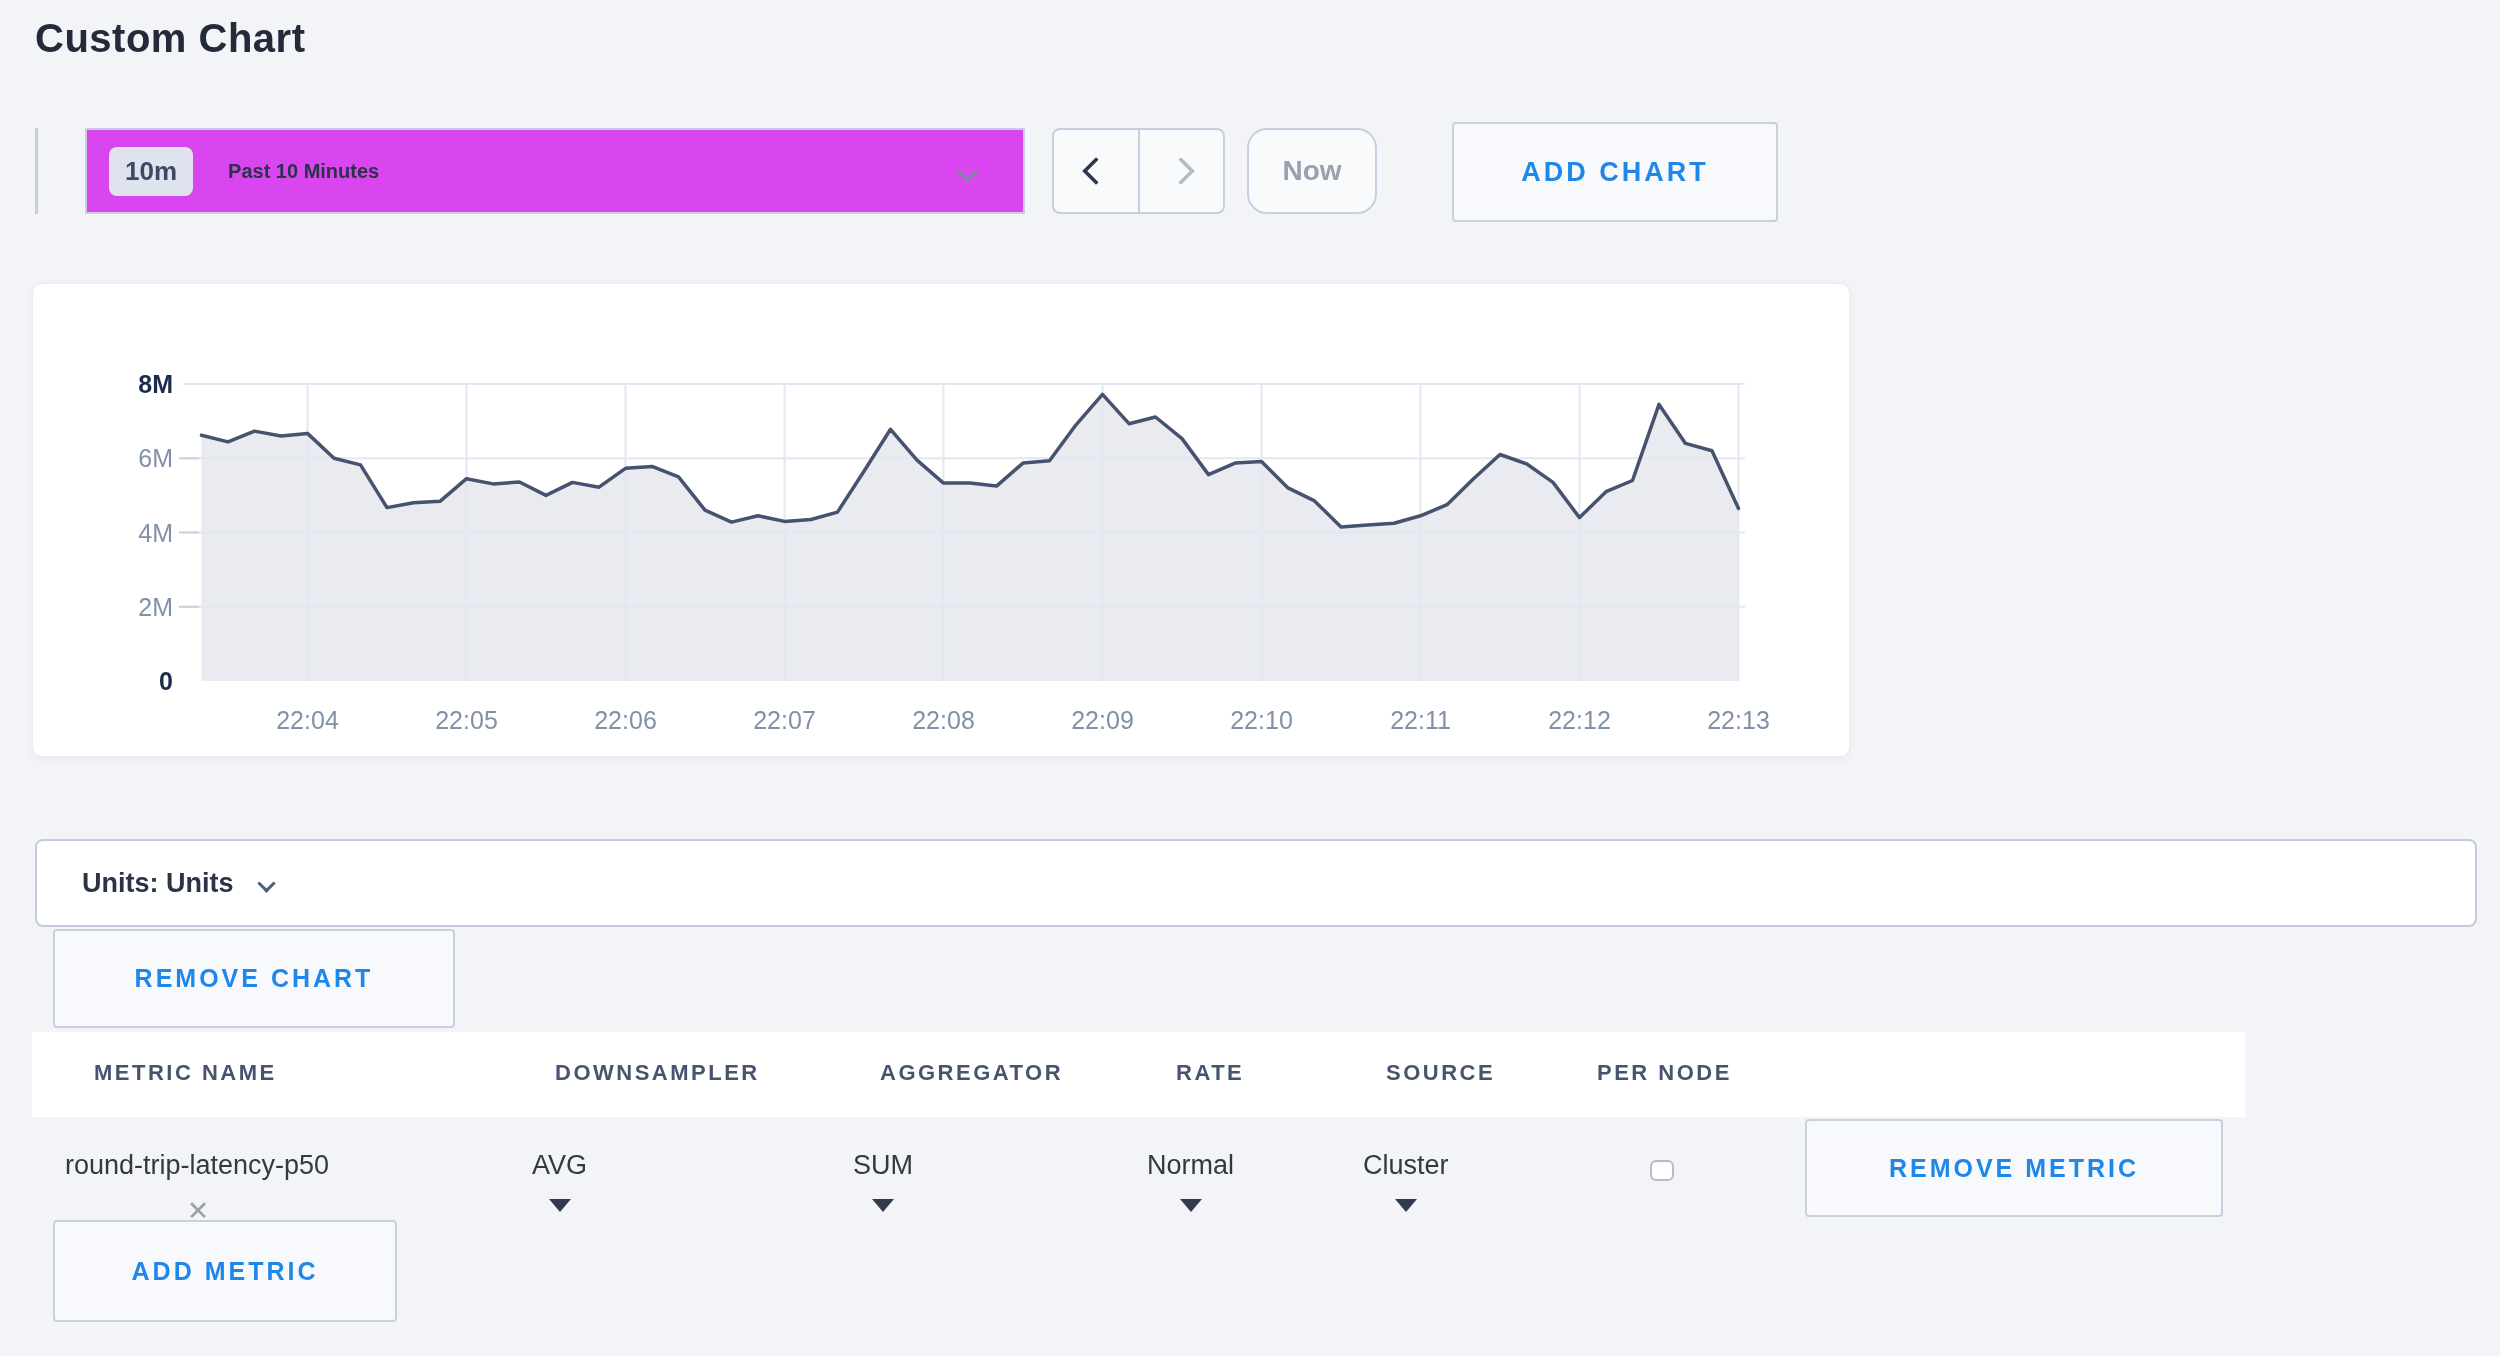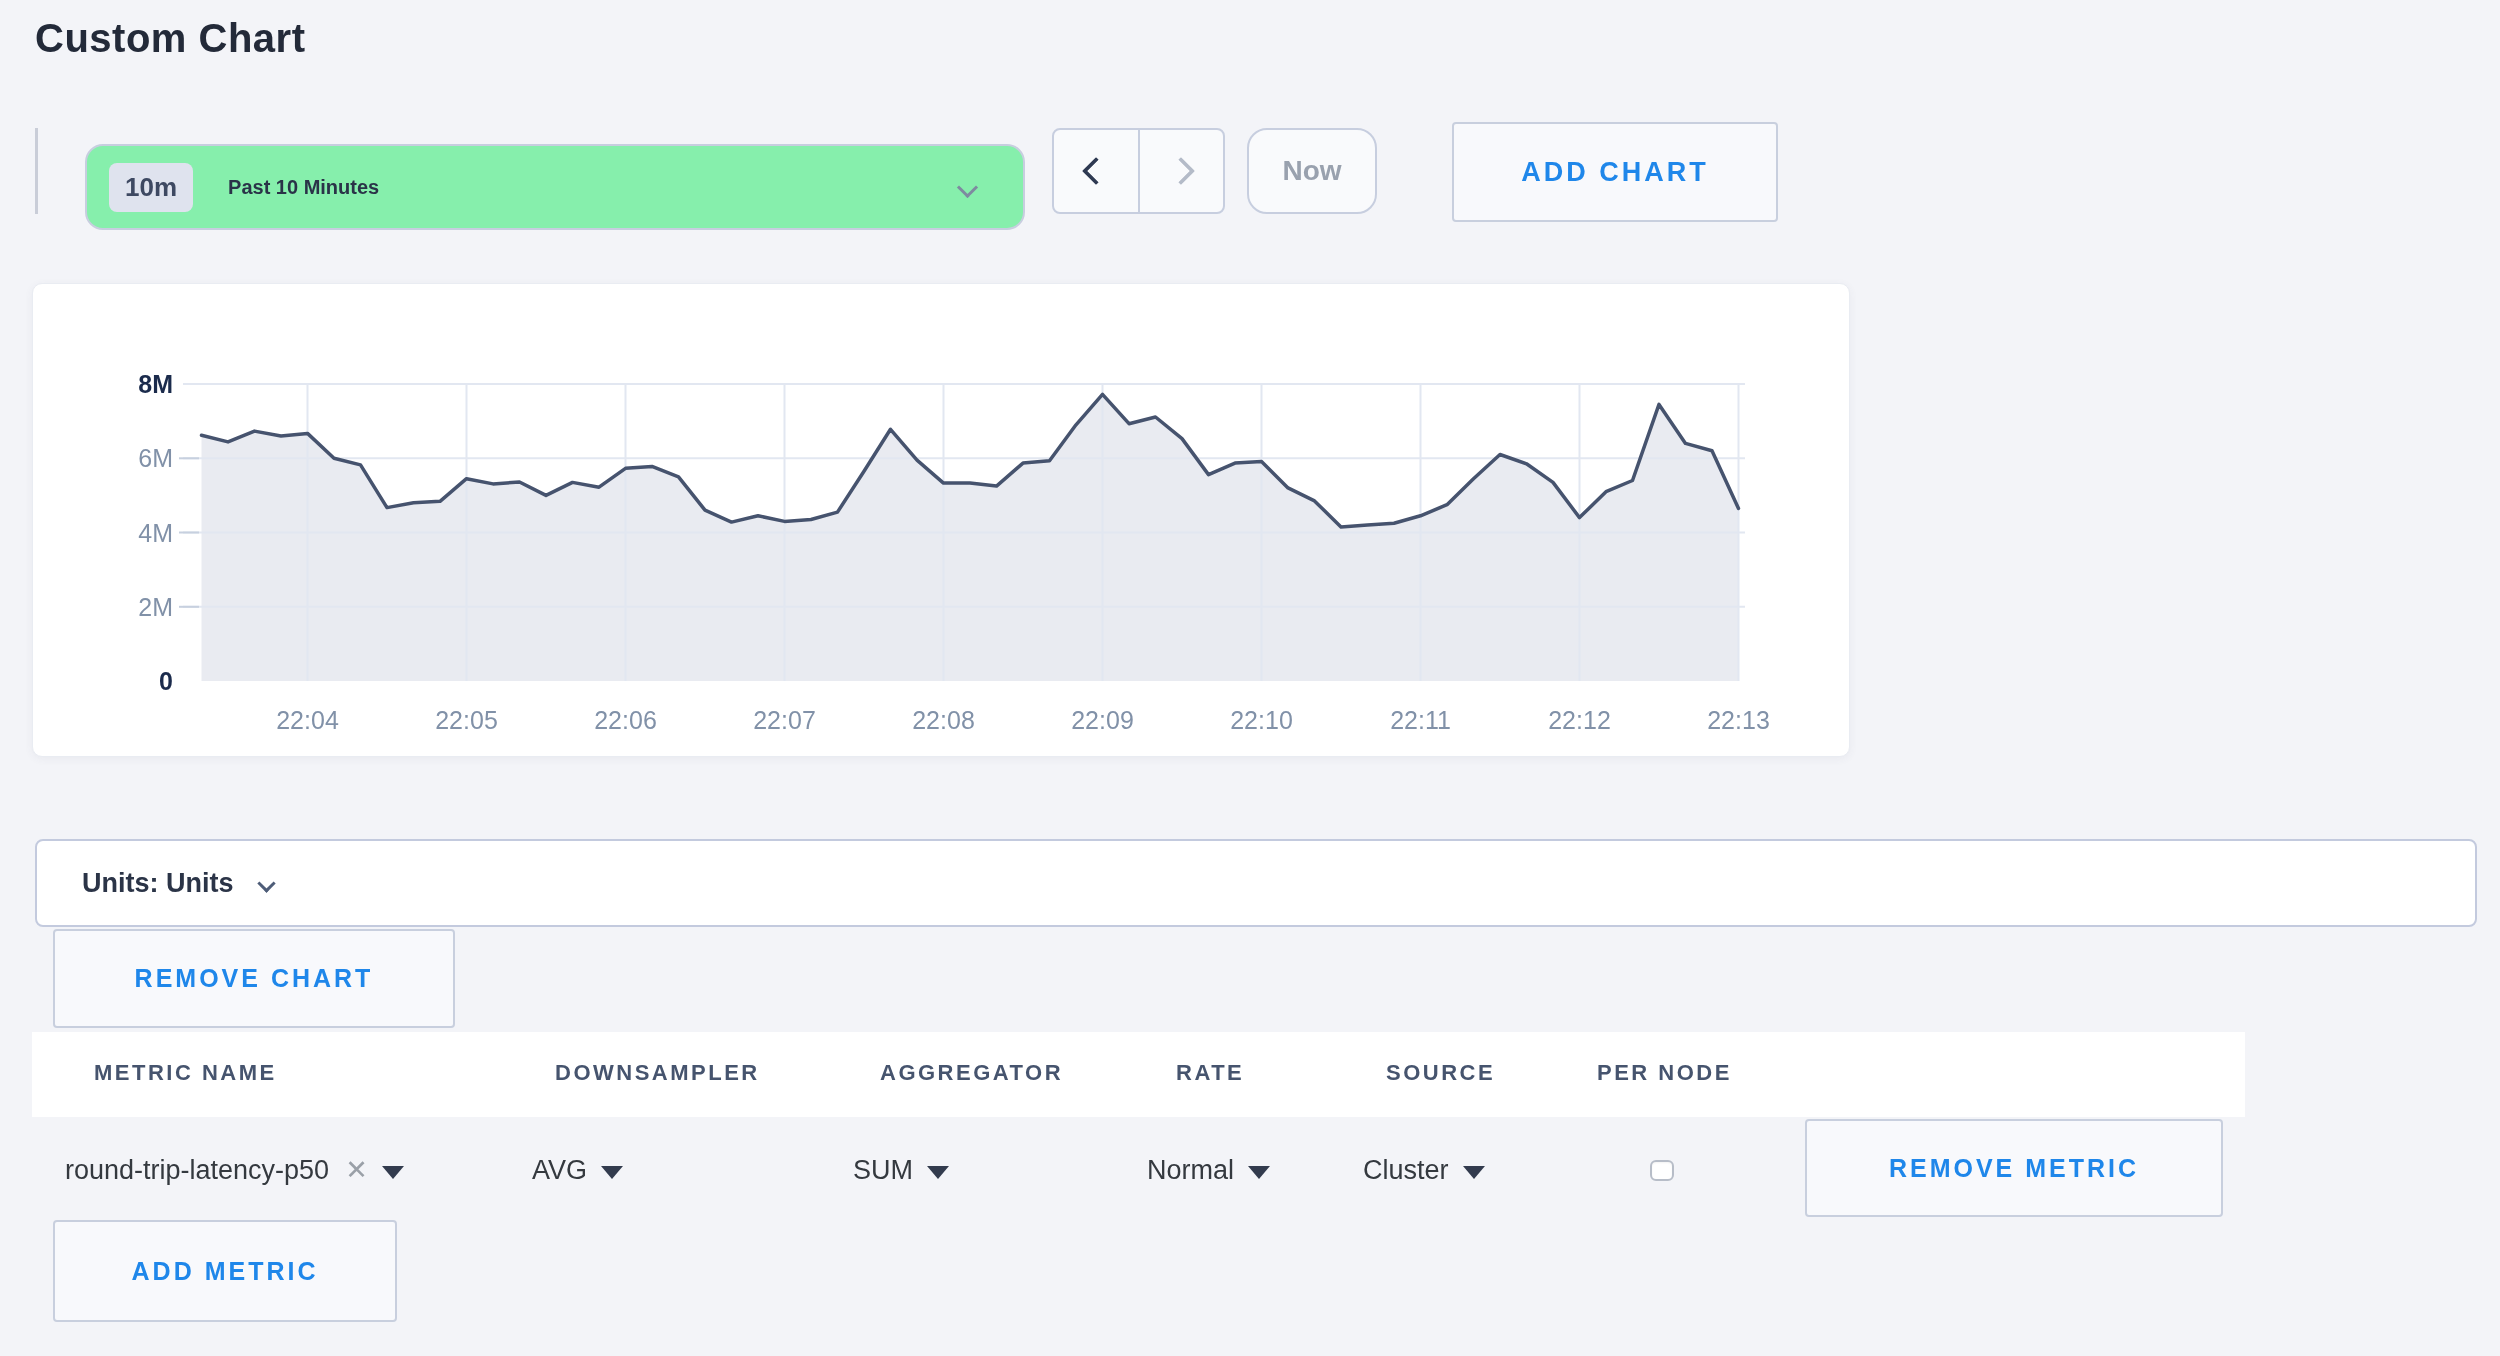--- a/index.html
+++ b/index.html
@@ -18,22 +18,22 @@
   }
 
   .accent-line {
     position: absolute; left: 35px; top: 128px; width: 3px; height: 86px;
     background: #c9cdd8;
   }
 
   
   .time-select {
     position: absolute; left: 85px; top: 128px; width: 940px; height: 86px;
-    background: #86efac; border: 2px solid #c7cedf; border-radius: 18px;
-    display: flex; align-items: center; cursor: pointer; margin-top: 16px;
+    background: #d946ef; border: 2px solid #c7cedf; border-radius: 0;
+    display: flex; align-items: center; cursor: pointer;
   }
   .time-badge {
     margin-left: 22px; background: #dfe3ee; color: #3e4962;
     font-size: 26px; font-weight: 700; padding: 9px 16px; border-radius: 8px;
   }
   .time-label { margin-left: 35px; font-size: 20px; font-weight: 700; color: #2a3348; }
   .time-select .chev-down { position: absolute; right: 48px; color: #7e8aa0; }
 
   .chev {
     display: inline-block; width: 15px; height: 15px;
@@ -99,21 +99,21 @@
   }
   .col-h {
     position: absolute; top: 28px;
     font-size: 22px; font-weight: 700; letter-spacing: 2.5px; color: #46546e;
     white-space: nowrap;
     margin-left: 16px;
   }
 
   .cell-select {
     position: absolute; display: flex; align-items: center; gap: 14px;
-    height: 40px; top: 1150px; cursor: pointer; white-space: nowrap;
+    height: 40px; top: 1150px; cursor: pointer; white-space: nowrap; flex-direction: column;
   }
   .cell-text { font-size: 27px; color: #34393f; }
   .clear-x { font-size: 27px; color: #9aa0a8; margin-left: 2px; }
   .caret {
     width: 0; height: 0;
     border-left: 11px solid transparent; border-right: 11px solid transparent;
     border-top: 13px solid #323b4e;
     margin-top: 4px;
   }
   .checkbox {

